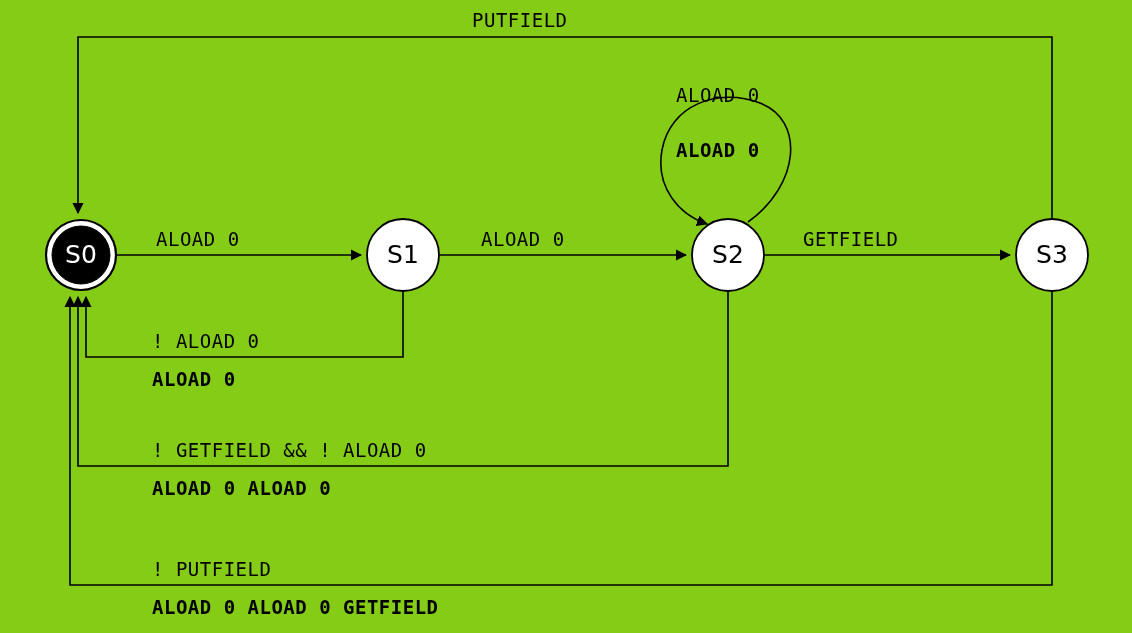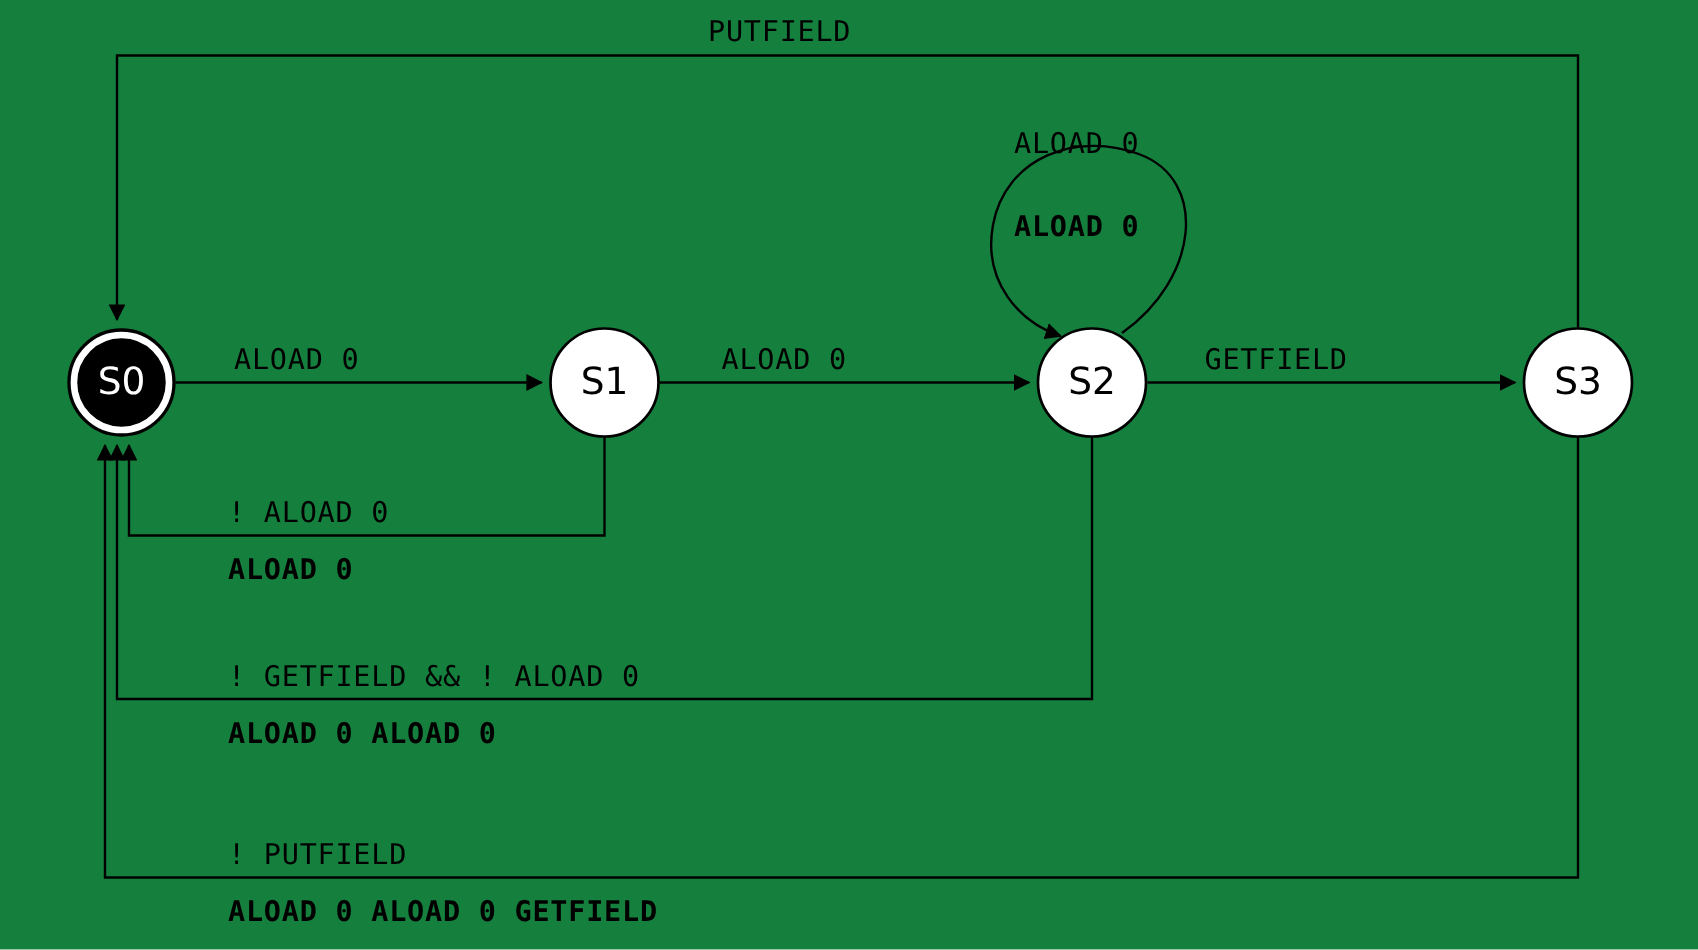--- a/index.html
+++ b/index.html
@@ -8,21 +8,21 @@
     padding: 0;
     background: #ffffff;
   }
   body {
     font-family: "DejaVu Sans Mono", monospace;
   }
   #diagram-root {
     position: relative;
     width: 1132px;
     height: 633px;
-    background: #15803d;
+    background: #84cc16;
     overflow: hidden;
   }
   svg#fsm-svg {
     display: block;
     width: 1132px;
     height: 633px;
   }
   .edge-line {
     fill: none;
     stroke: #000000;

